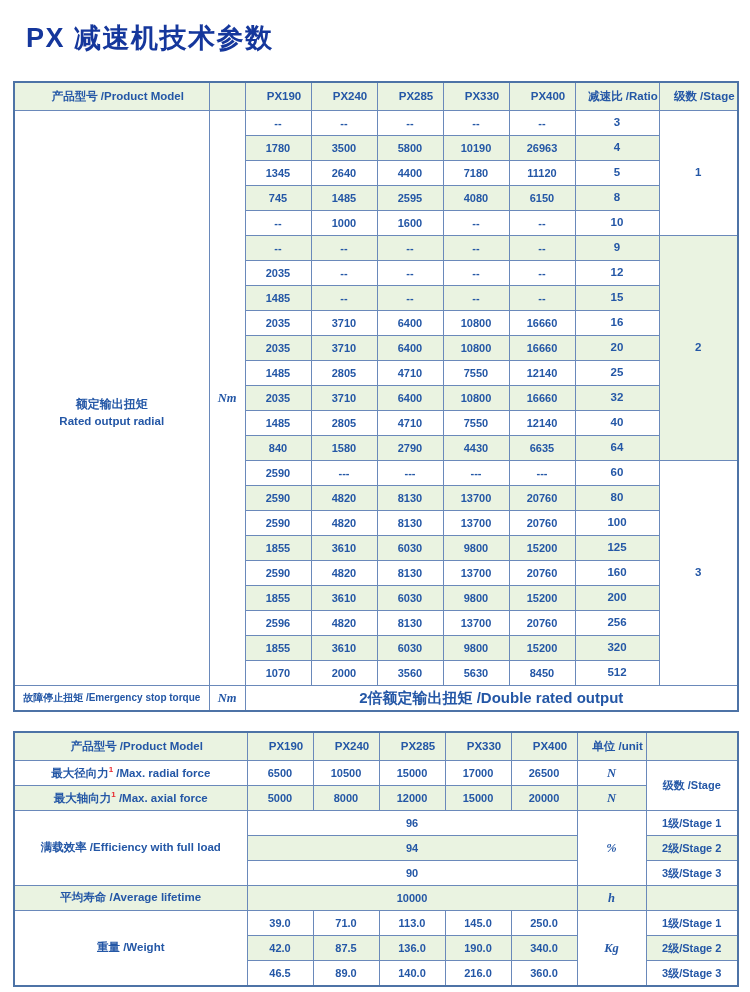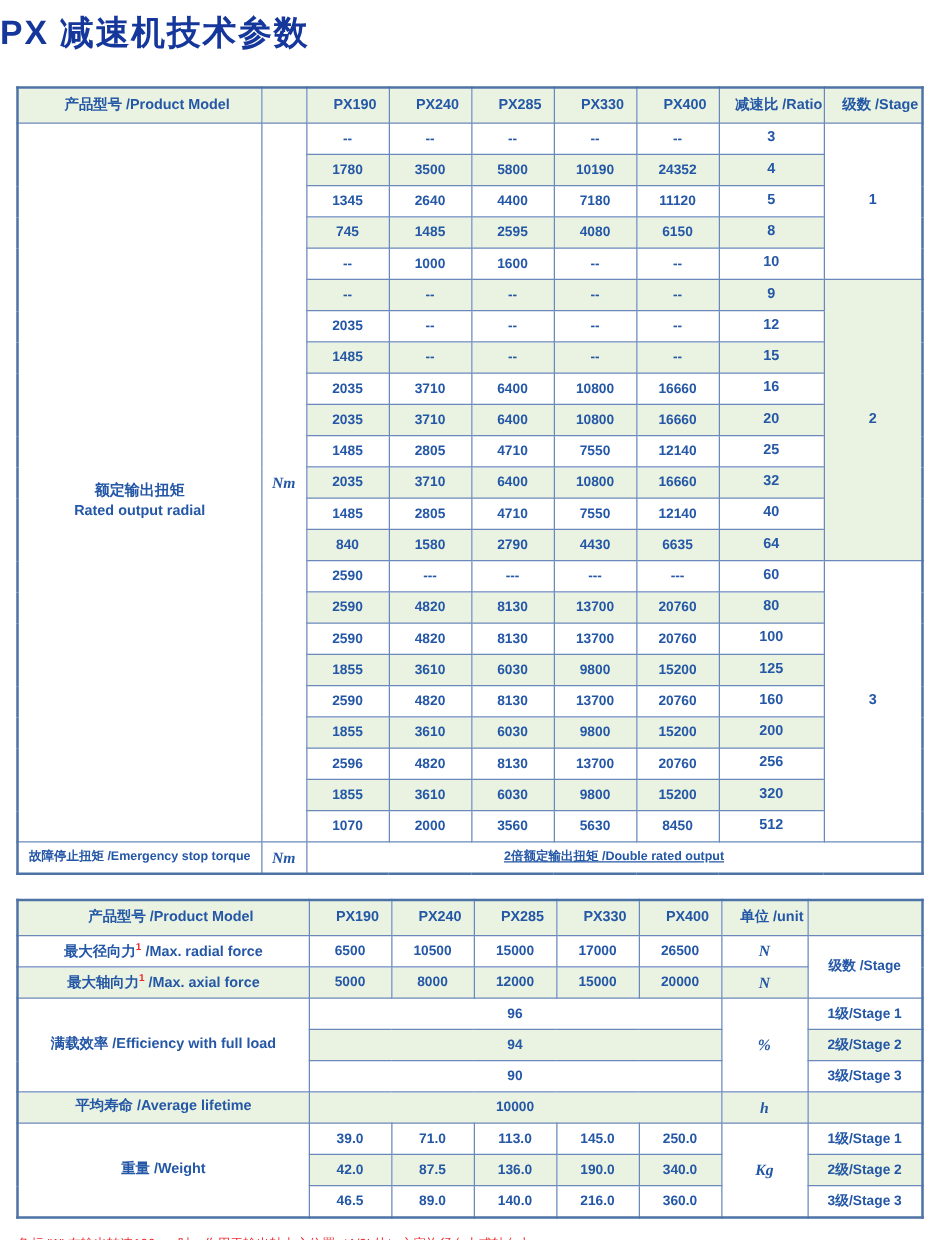--- a/index.html
+++ b/index.html
@@ -1,19 +1,19 @@
 <!DOCTYPE html>
 <html><head>
 <meta charset="utf-8">
 <style>
   html,body { margin:0; padding:0; background:#fff; }
   body { width:750px; height:992px; font-family:"Liberation Sans","DejaVu Sans",sans-serif; }
   .page { position:relative; width:750px; height:992px; background:#fff; overflow:hidden; }
 
-  .title { margin:0; padding:8px 0 0 0; font-size:27px; font-weight:800;
+  .title { margin:12px; padding:8px 0 0 14px; font-size:27px; font-weight:800;
            color:#15379c; letter-spacing:1.5px; }
 
   table { border-collapse:collapse; table-layout:fixed; width:724px; margin-left:13px;
           border:2px solid #4d73a6; }
   #t1 { margin-top:25px; }
   #t2 { margin-top:19px; }
 
   td,th { border:1px solid #6a89ba; text-align:center; vertical-align:middle;
           color:#2457a6; font-size:11px; font-weight:bold; padding:0;
           height:24px; line-height:1.15; overflow:hidden; white-space:nowrap; }
@@ -24,21 +24,21 @@
   thead tr { background:#eaf3e1; }
 
   
   .spancell { background:transparent; }
 
   .lab-cn { font-size:12px;margin-top:31px; }
   .lab-en { font-size:11.5px; margin-top:3px; }
   .unit-cell { font-family:"Liberation Serif","DejaVu Serif",serif; font-size:12.5px;font-style:italic; }
   .ratio { font-size:11.5px; }
   .emg-label { font-size:10px; }
-  .emg-value { font-size:10px;text-decoration:underline; }
+  .emg-value { font-size:15px; }
   .label-cell { font-size:11.5px; }
   .sup1 { color:#e8272c; font-size:8px; vertical-align:super; font-weight:bold; }
 
   .footnote { margin:13px 0 0 14px; color:#ee2b30; }
   .fn-cn { font-size:10.5px; margin-bottom:4px; }
 </style>
 </head>
 <body>
 
 <div class="page">
@@ -82,21 +82,21 @@
           <td>--</td>
           <td>--</td>
           <td class="ratio">3</td>
           <td class="spancell ratio" rowspan="5">1</td>
         </tr>
         <tr class="rg">
           <td>1780</td>
           <td>3500</td>
           <td>5800</td>
           <td>10190</td>
-          <td>24352</td>
+          <td>26963</td>
           <td class="ratio">4</td>
         </tr>
         <tr class="rw">
           <td>1345</td>
           <td>2640</td>
           <td>4400</td>
           <td>7180</td>
           <td>11120</td>
           <td class="ratio">5</td>
         </tr>

